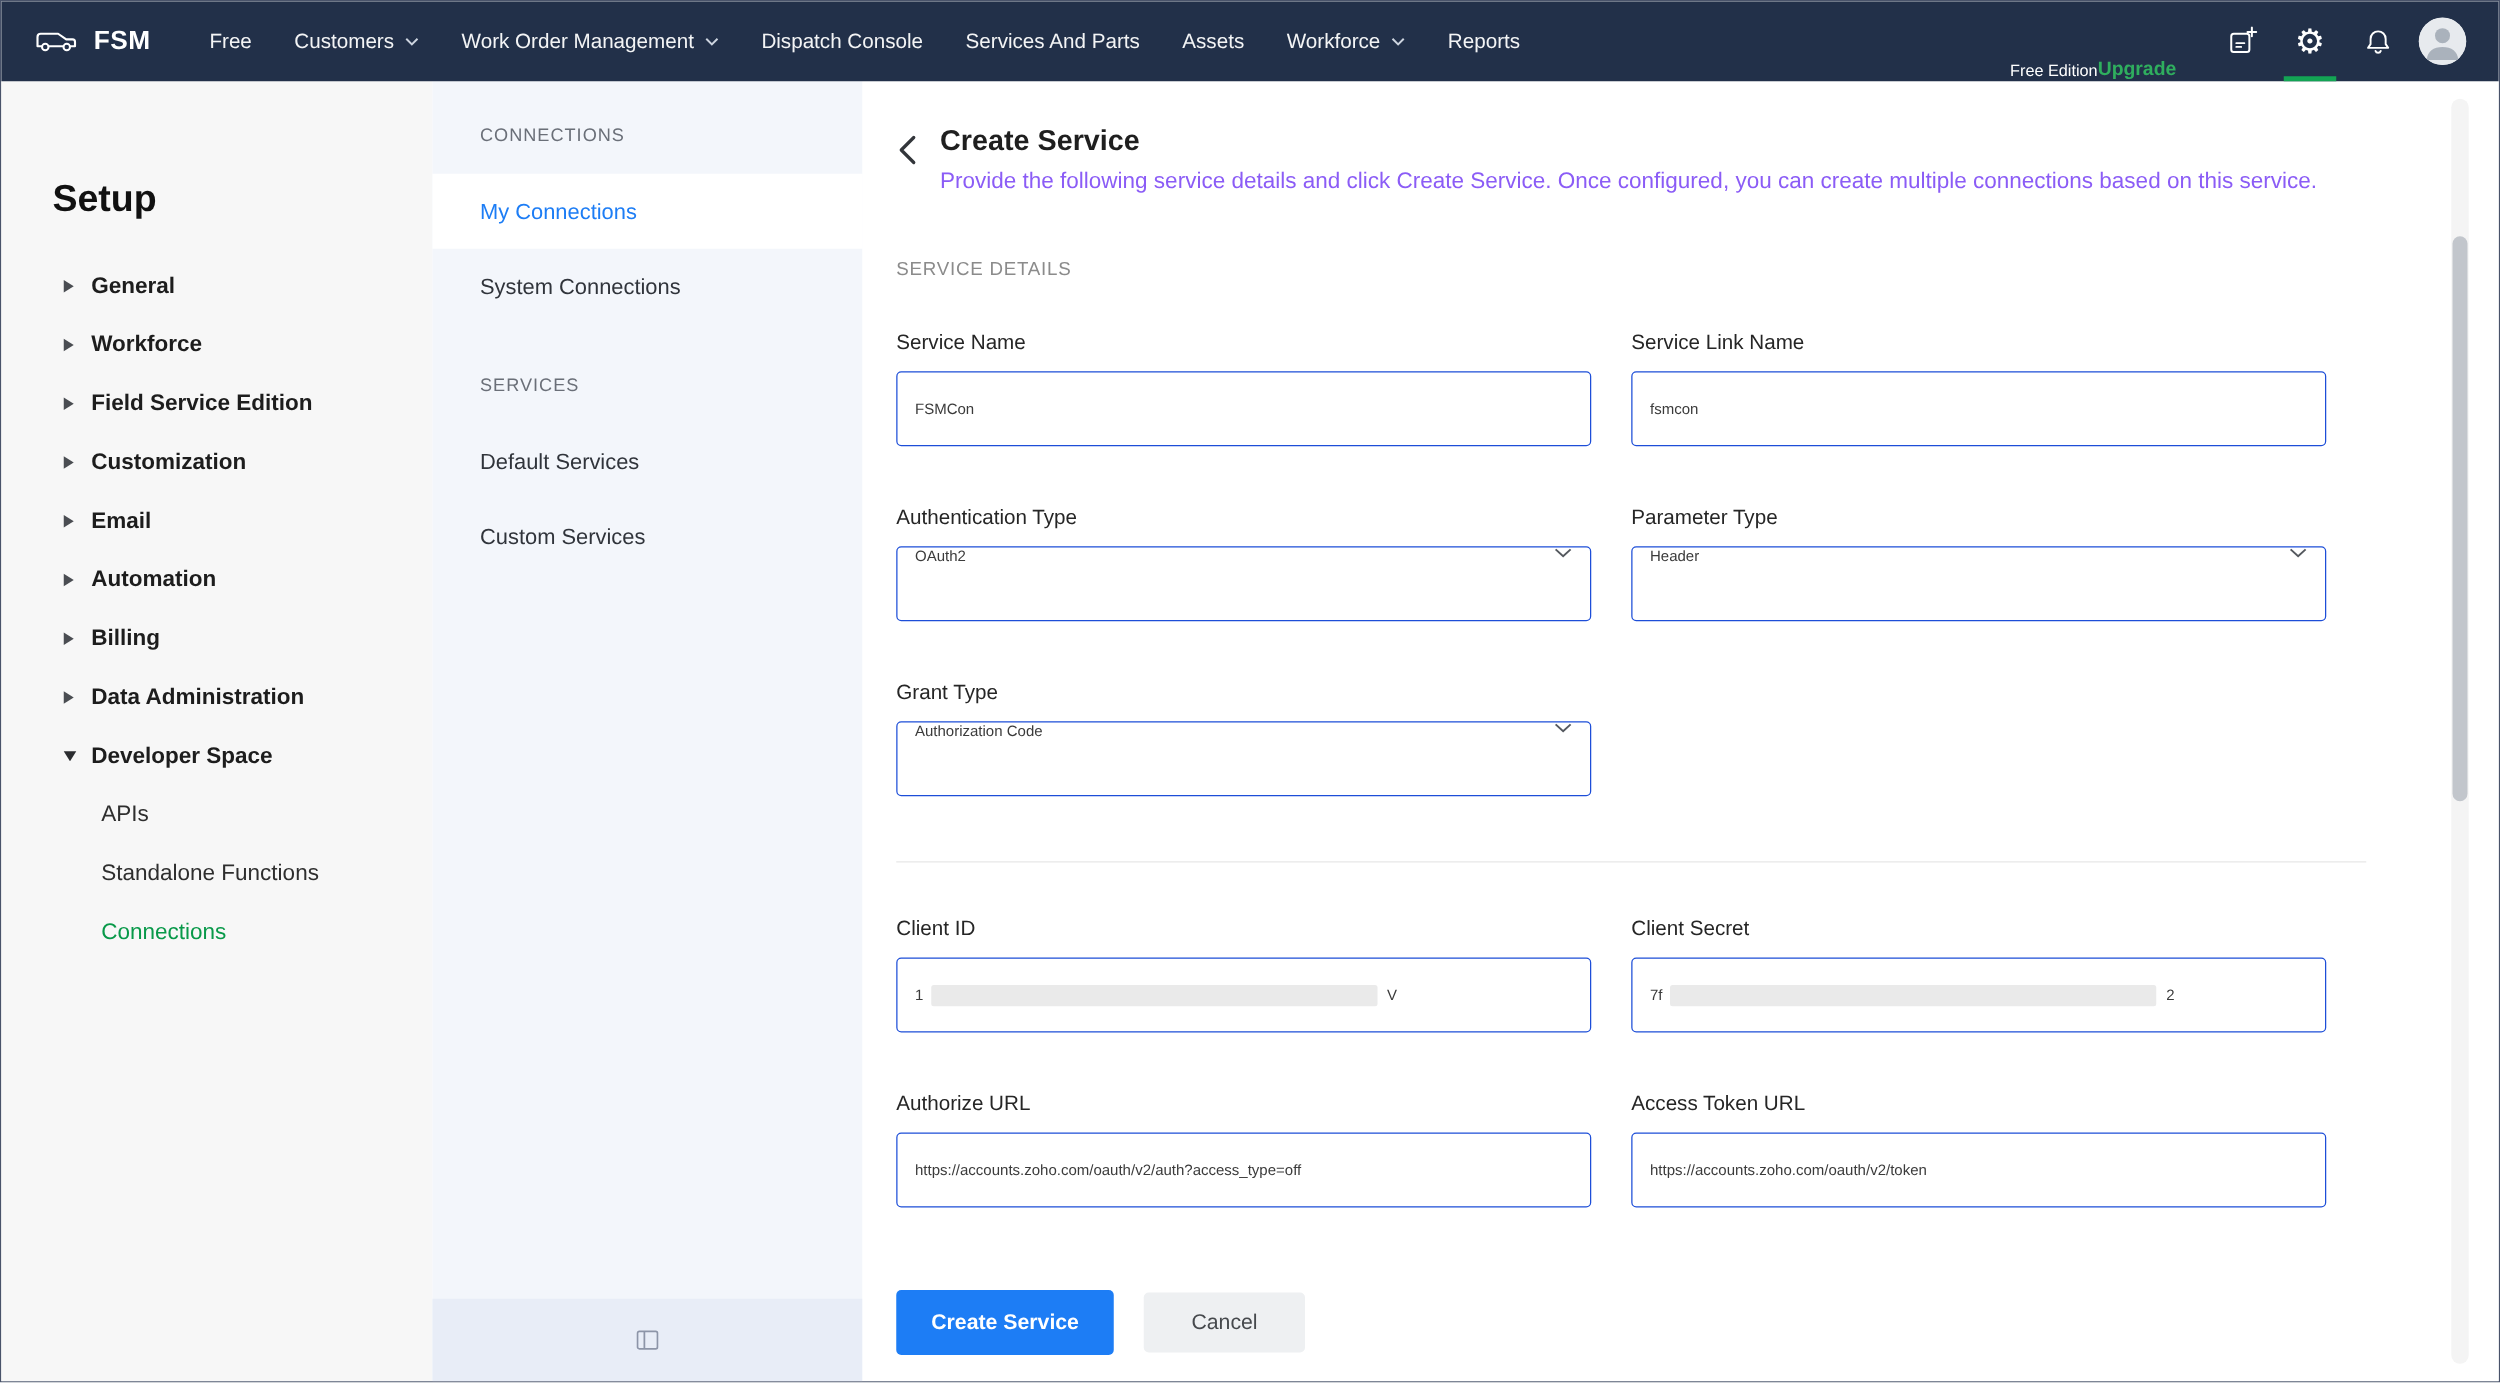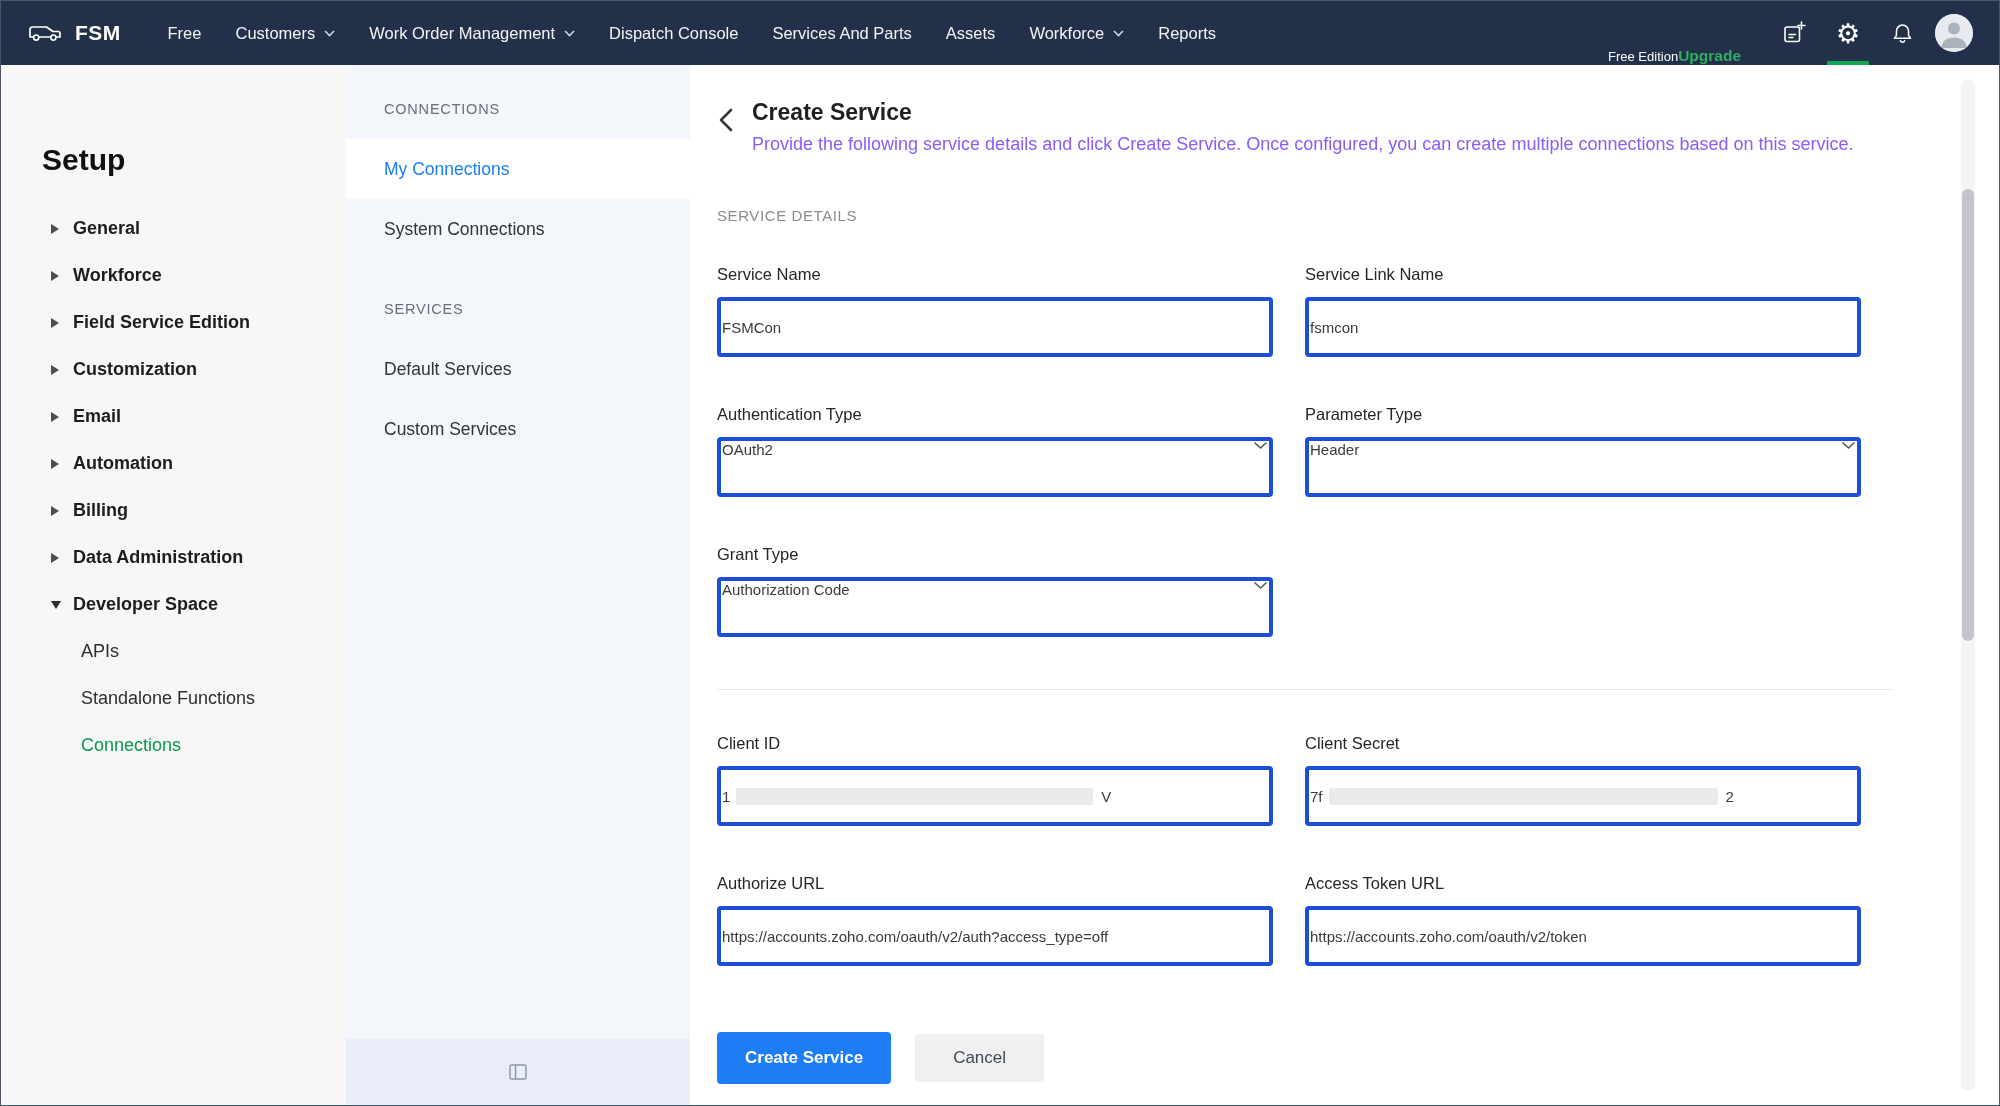--- a/index.html
+++ b/index.html
@@ -82,22 +82,22 @@
   .main-header{ display:flex; align-items:flex-start; gap:17px; }
   .back-btn{ margin-top:8px; cursor:pointer; flex-shrink:0; }
   .page-title{ font-size:23px; font-weight:700; color:#1f1f1f; }
   .page-subtitle{ font-size:18px; color:#8b5cf6; margin-top:8px; }
 
   .section-label{ margin-top:52px; font-size:15px; letter-spacing:.6px; color:#8b8b8b; }
 
   .form-grid{ margin-top:41px; display:grid; grid-template-columns:556px 556px; column-gap:32px; row-gap:48px; }
   .field-label{ font-size:16.5px; color:#262626; margin-bottom:13px; }
   .text-input, .select-box, .masked-box{
-    width:100%; height:60px; border:4px solid #1d4ed8; border-radius:4px; background:#fff;
-    font-size:15px; color:#3b3b3b; padding:0 1px; outline:none;
+    width:100%; height:60px; border:1px solid #1d4ed8; border-radius:4px; background:#fff;
+    font-size:12px; color:#3b3b3b; padding:0 14px; outline:none;
     font-family:"Liberation Sans","DejaVu Sans",sans-serif;
   }
   .text-input{ display:block; text-overflow:clip; white-space:nowrap; overflow:hidden; }
   .select-box{ display:flex; align-items:flex-start; justify-content:space-between; cursor:pointer; }
   .masked-box{ display:flex; align-items:center; }
   .mask-bar{ height:17px; background:#eaeaea; border-radius:2px; margin:0 8px 0 6px; }
   .mask-bar.id{ width:357px; }
   .mask-bar.secret{ width:389px; }
 
   .divider{ margin-top:52px; margin-bottom:44px; width:1176px; height:1px; background:#e7e7e7; }

